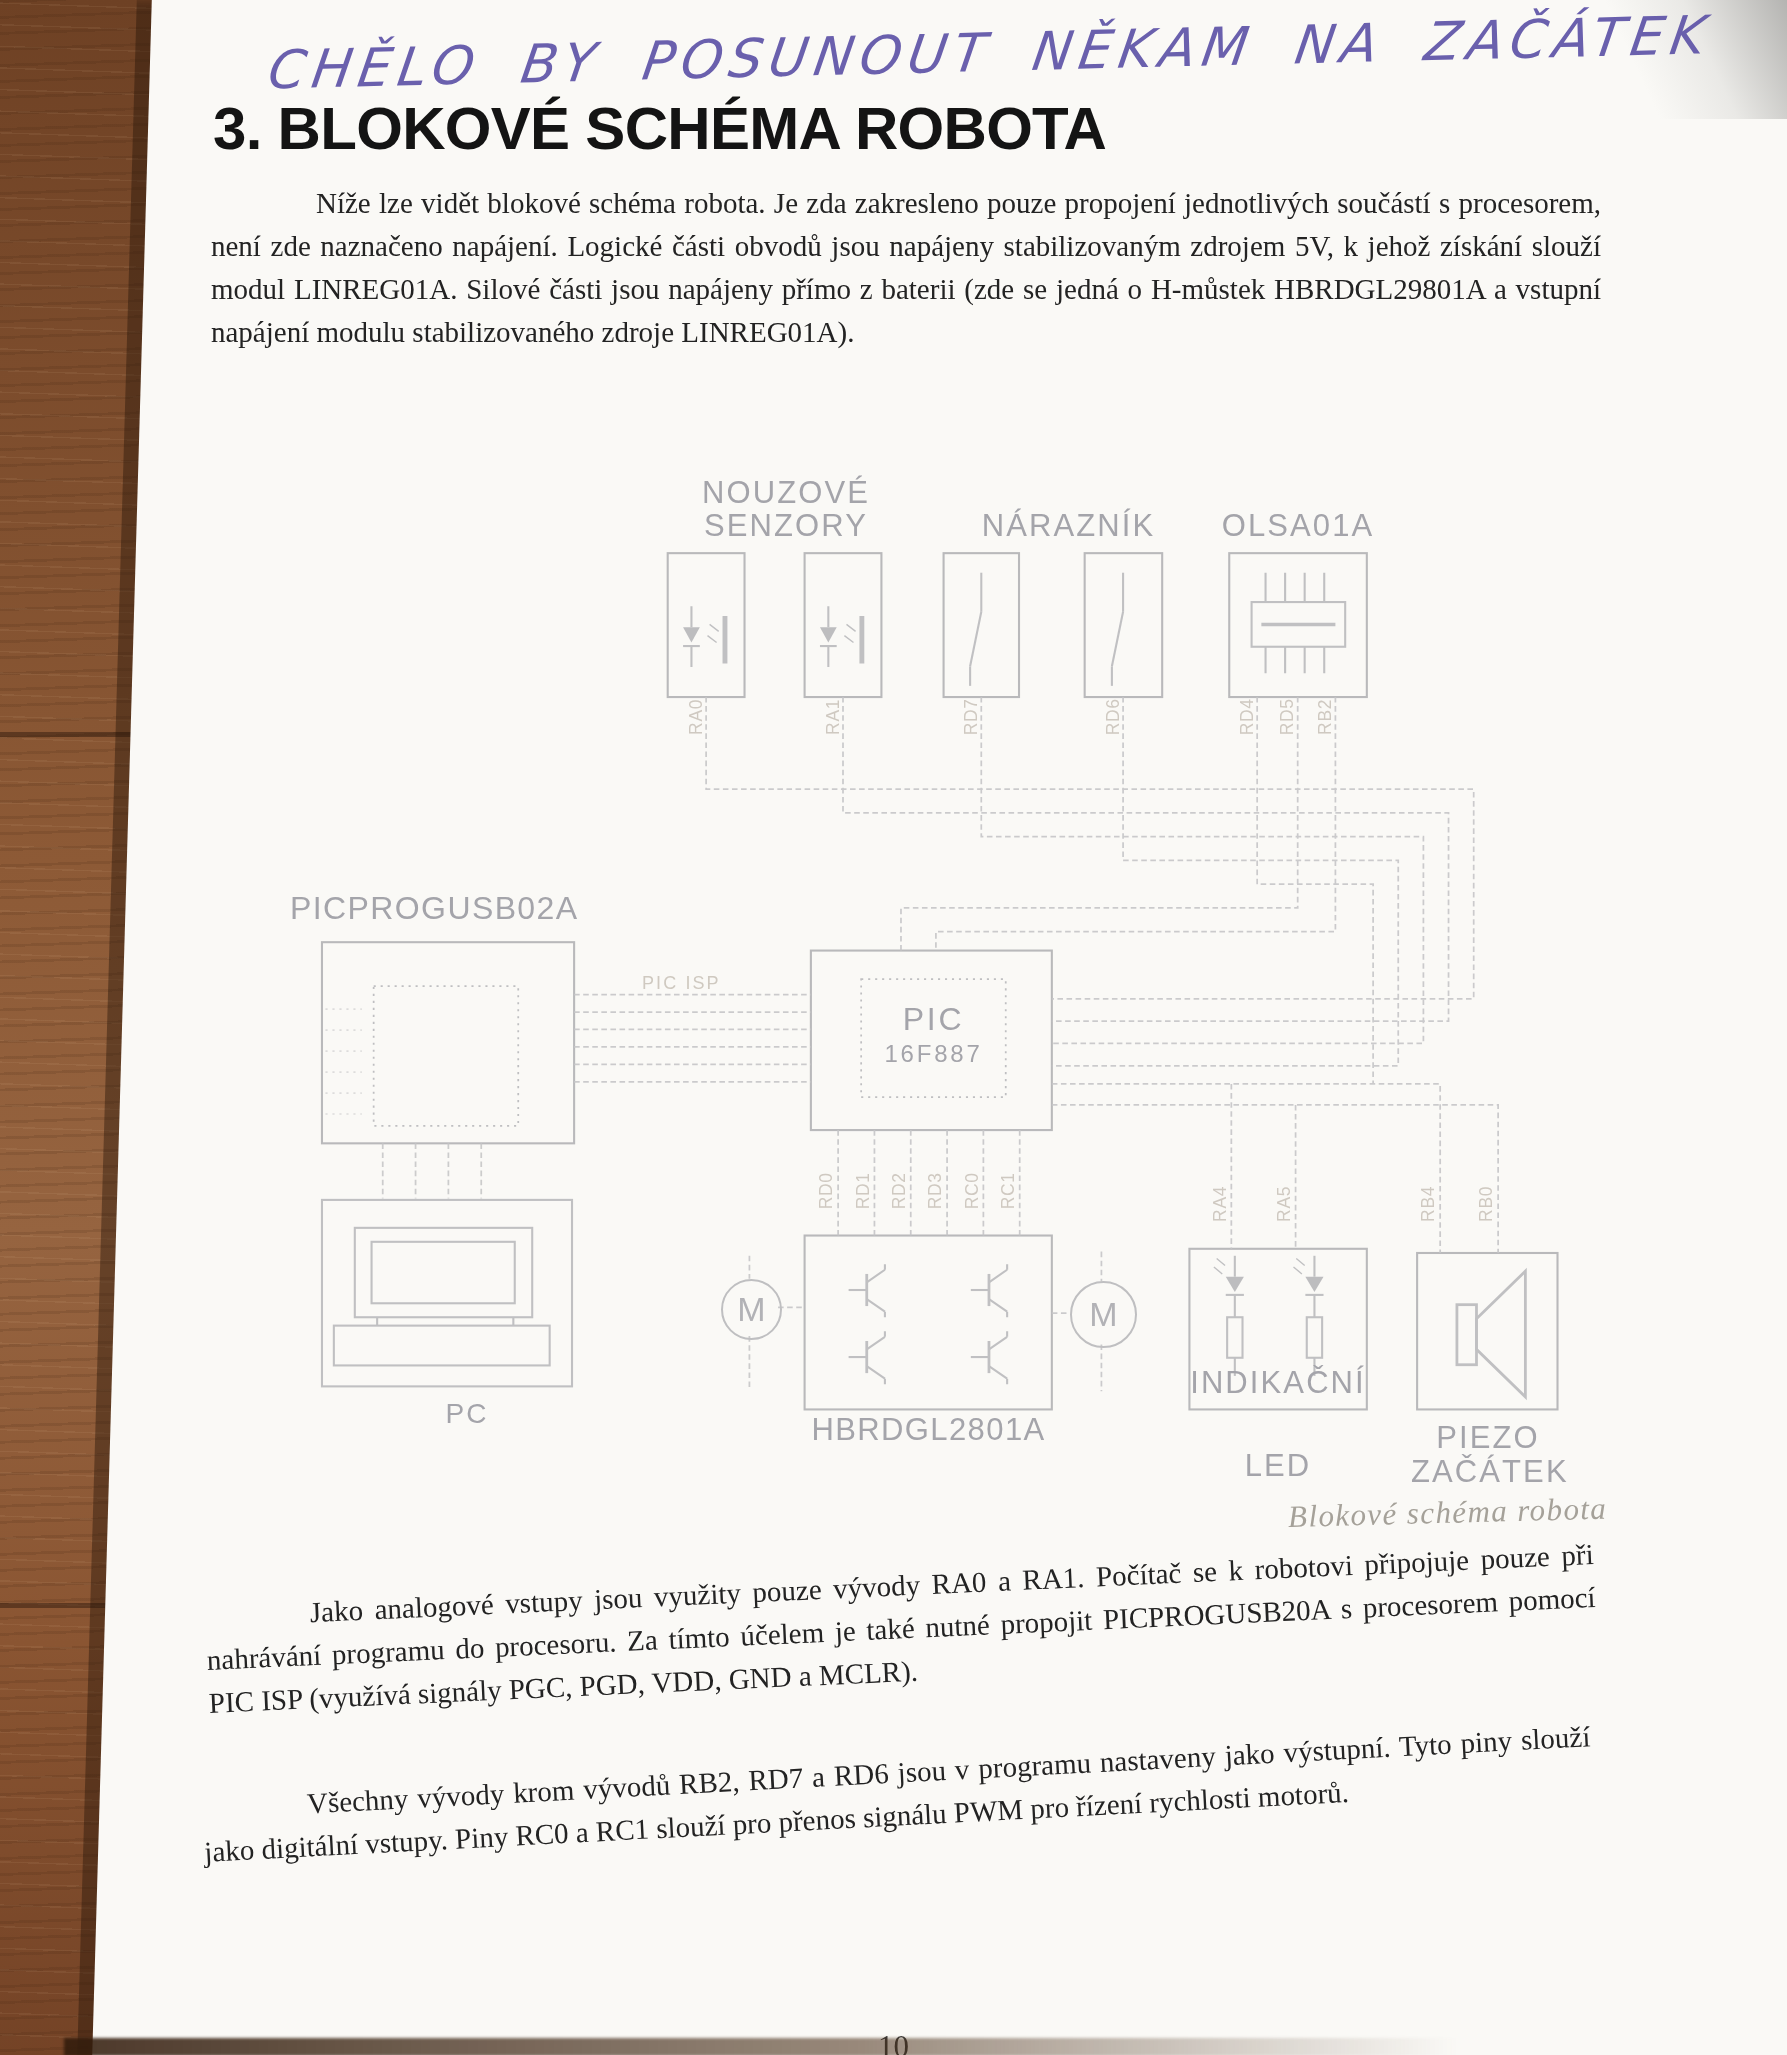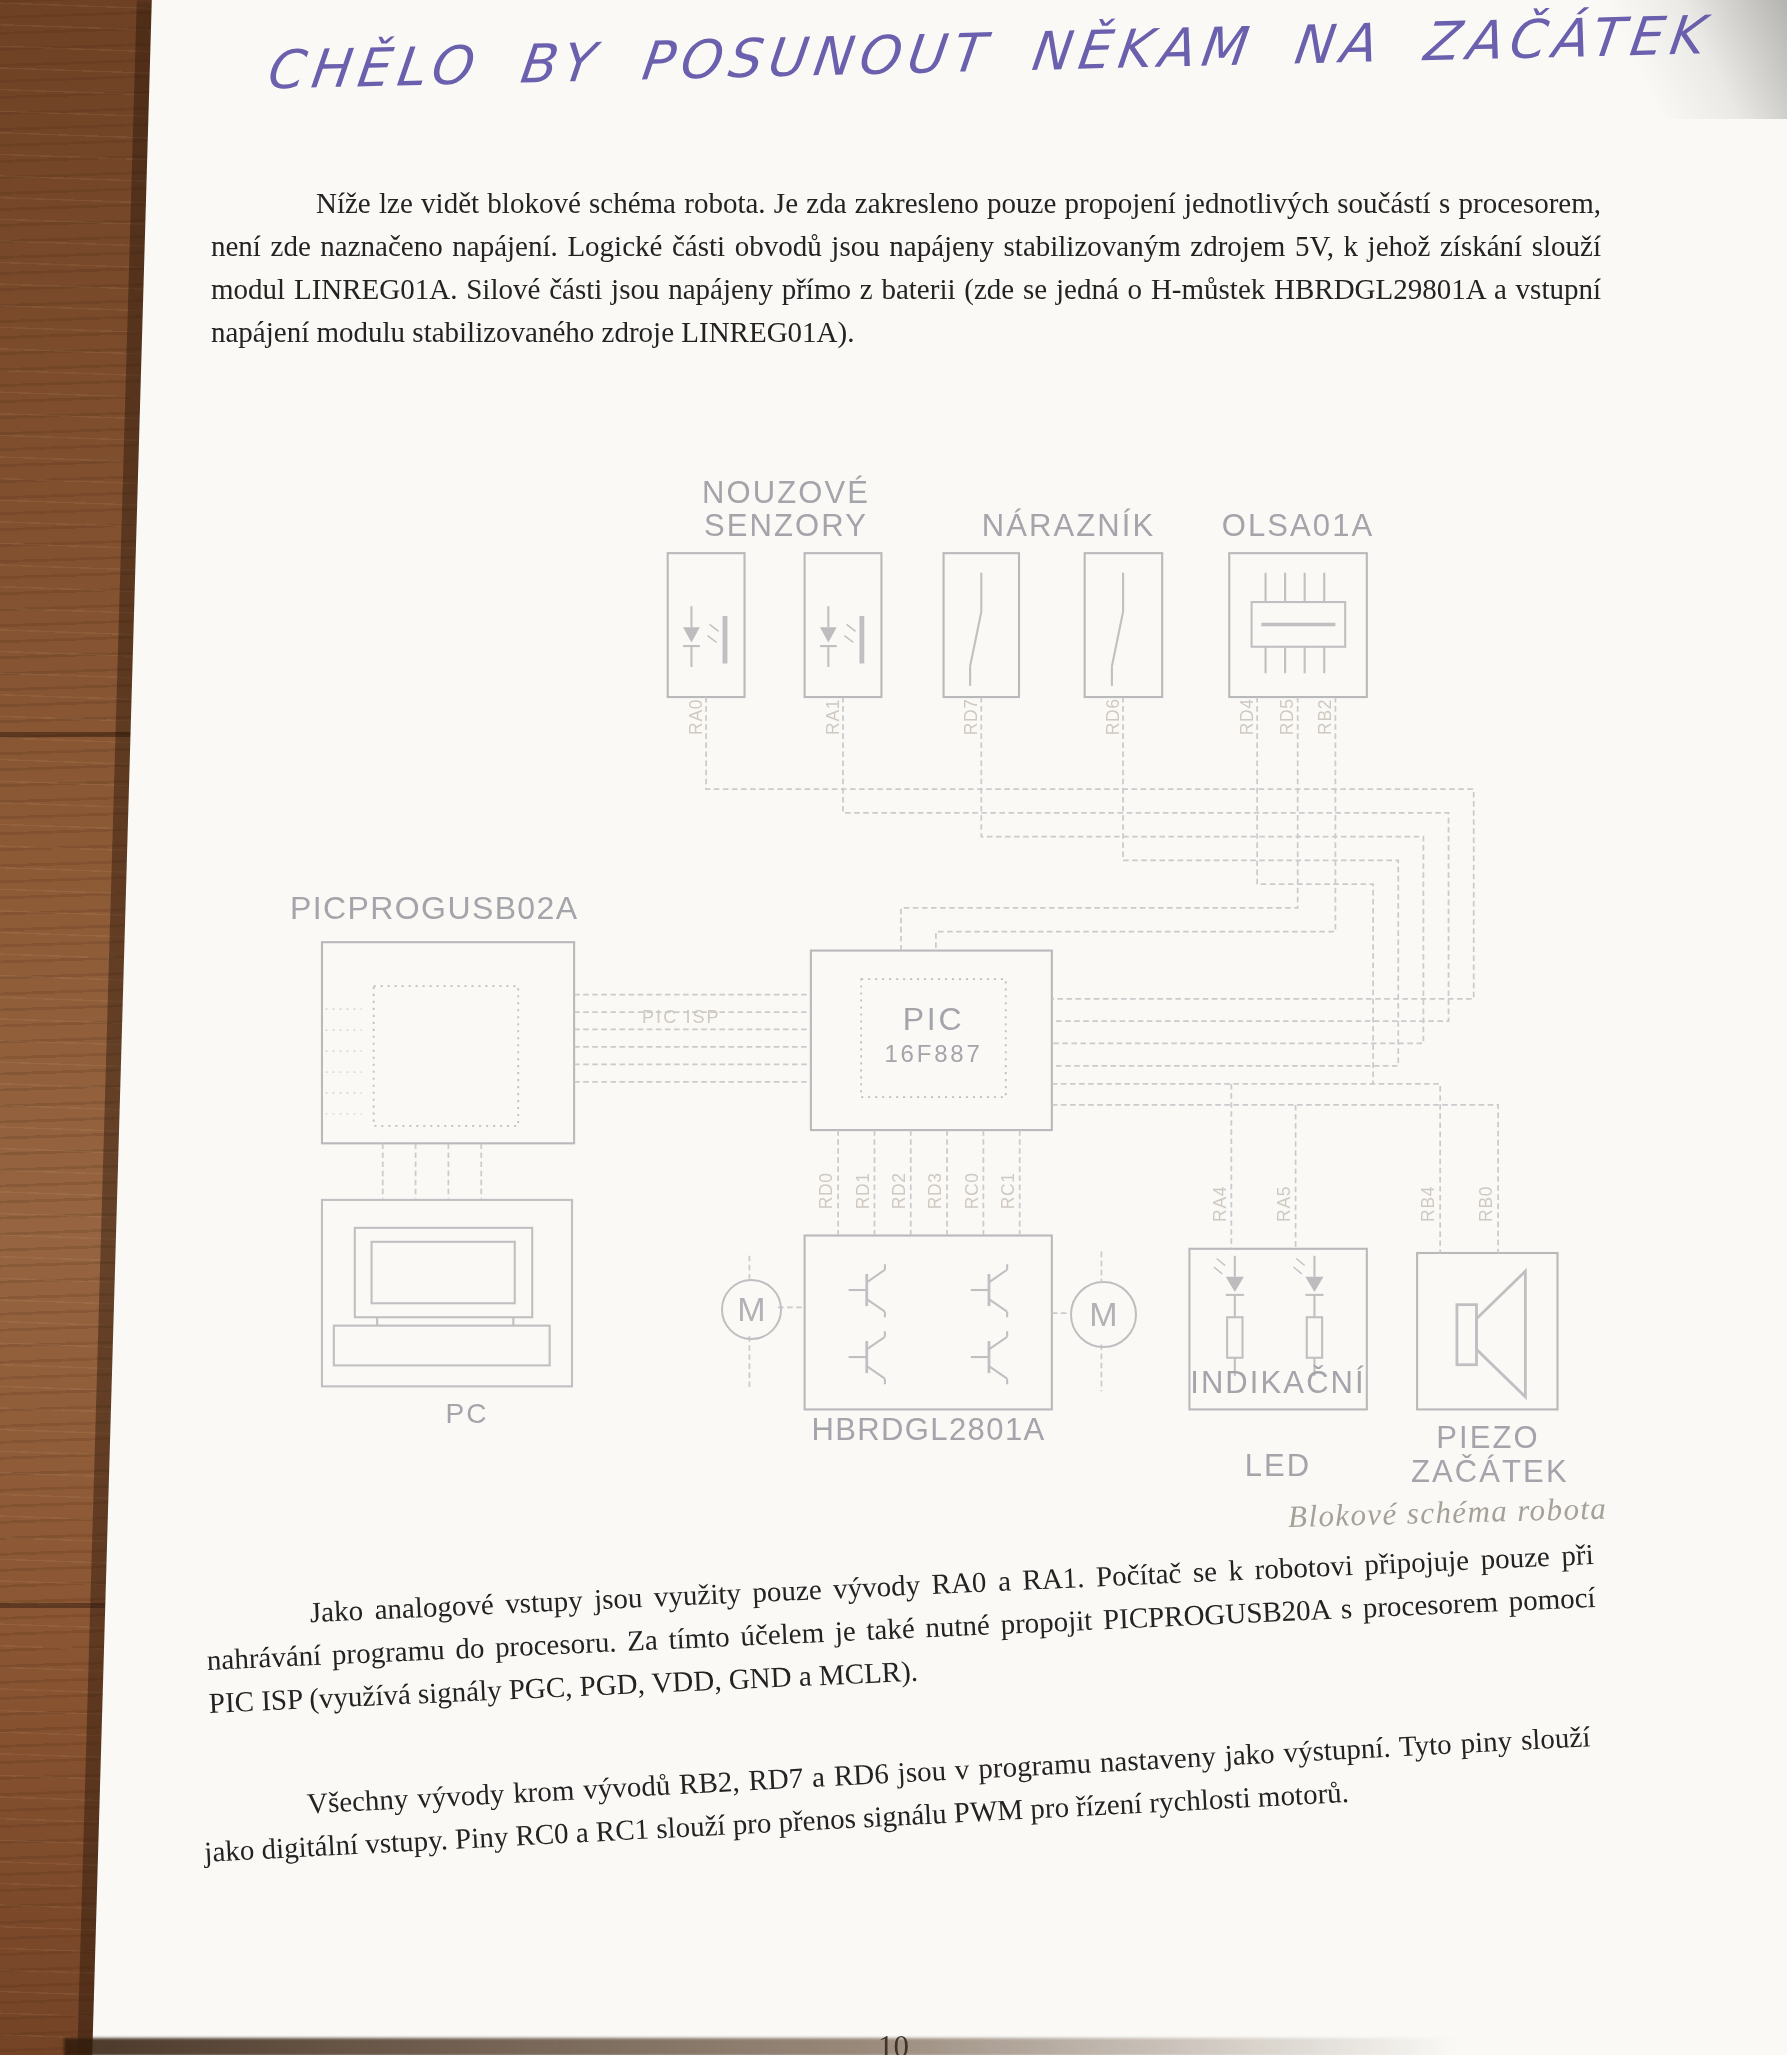--- a/index.html
+++ b/index.html
@@ -32,40 +32,41 @@
     font-size:29px;line-height:43px;color:#232323;text-align:justify;text-indent:105px;}
   .dlabel{position:absolute;font-family:"Liberation Sans",sans-serif;color:#a4a4aa;
     font-size:31px;letter-spacing:2.1px;text-align:center;}
   .pin{position:absolute;width:59px;height:19.6px;line-height:19.6px;text-align:center;
     font-family:"Liberation Sans",sans-serif;font-size:17.5px;color:#c8c1b8;
     letter-spacing:0.7px;transform:rotate(-90deg);opacity:.85;}
   .mcircle{position:absolute;border:2.4px solid #bfbfc1;border-radius:50%;
     display:flex;align-items:center;justify-content:center;
     font-family:"Liberation Sans",sans-serif;color:#b2b2b6;font-size:34px;}
   .buslabel{position:absolute;left:642px;top:973px;font-size:18px;color:#cfc9c0;
-    letter-spacing:2.1px;font-family:"Liberation Sans",sans-serif;margin-top:34px;}
+    letter-spacing:2.1px;font-family:"Liberation Sans",sans-serif;}
   .caption{position:absolute;left:1288px;top:1494px;width:377px;
     font-family:"Liberation Serif",serif;font-style:italic;font-size:31px;
     color:#a5a199;letter-spacing:1.4px;transform:rotate(-1.5deg);}
   .pageno{position:absolute;left:878px;top:2029px;
     font-family:"Liberation Serif",serif;font-size:31px;color:#3a3a3a;}
   svg.diagram{position:absolute;inset:0;}
 </style>
 </head>
 <body>
 
 <div class="stage">
   <div class="seam" style="top:732px"></div>
   <div class="seam" style="top:1603px"></div>
   <div class="paper-shadow"></div>
   <div class="paper"></div>
   <div class="corner-shade"></div>
 
   <div class="handwriting">CHĚLO BY POSUNOUT NĚKAM NA ZAČÁTEK</div>
 
+  <div class="heading">3. BLOKOVÉ SCHÉMA ROBOTA</div>
 
   <div class="para" style="left:211px;top:182px">Níže lze vidět blokové schéma robota. Je zda zakresleno pouze propojení jednotlivých součástí s procesorem, není zde naznačeno napájení. Logické části obvodů jsou napájeny stabilizovaným zdrojem 5V, k jehož získání slouží modul LINREG01A. Silové části jsou napájeny přímo z baterii (zde se jedná o H-můstek HBRDGL29801A a vstupní napájení modulu stabilizovaného zdroje LINREG01A).</div>
   <div class="para" style="left:204px;top:1596px;transform:rotate(-2.6deg);transform-origin:0 0">Jako analogové vstupy jsou využity pouze vývody RA0 a RA1. Počítač se k robotovi připojuje pouze při nahrávání programu do procesoru. Za tímto účelem je také nutné propojit PICPROGUSB20A s procesorem pomocí PIC ISP (využívá signály PGC, PGD, VDD, GND a MCLR).</div>
   <div class="para" style="left:201px;top:1788px;transform:rotate(-3deg);transform-origin:0 0">Všechny vývody krom vývodů RB2, RD7 a RD6 jsou v programu nastaveny jako výstupní. Tyto piny slouží jako digitální vstupy. Piny RC0 a RC1 slouží pro přenos signálu PWM pro řízení rychlosti motorů.</div>
 
   <svg class="diagram" viewBox="0 0 2560 2944">
 
     <g stroke="#b9b9bb" stroke-width="3" fill="none">
       <rect x="956" y="792" width="110" height="206"></rect>
       <rect x="1152" y="792" width="110" height="206"></rect>

